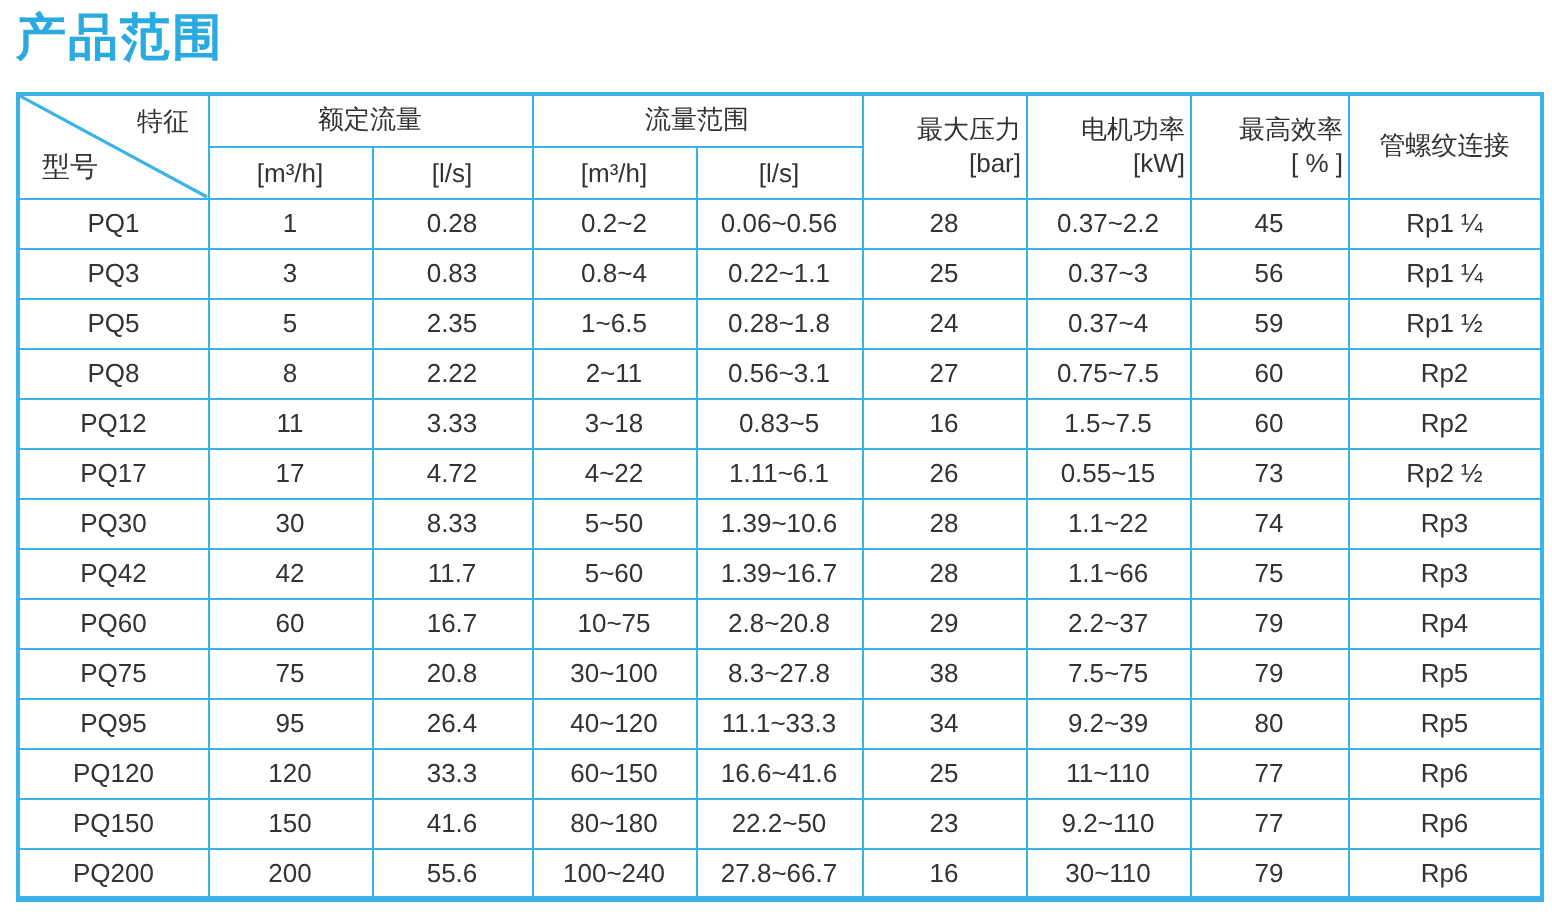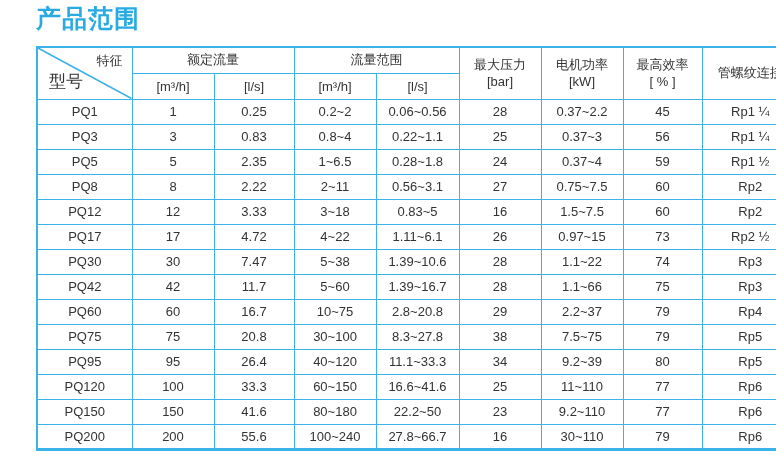--- a/index.html
+++ b/index.html
@@ -4,21 +4,21 @@
 <style>
   * { box-sizing: border-box; }
   html, body { margin: 0; padding: 0; background: #ffffff; }
   body {
     font-family: "Liberation Sans", "DejaVu Sans", sans-serif;
     color: #333333;
     width: 776px;
     height: 458px;
     overflow: hidden;
   }
-  .page { padding: 2px 6px 0 8px; margin-left: 28px; }
+  .page { padding: 2px 6px 0 8px; }
   .title {
     color: #29abe2;
     font-size: 25px;
     font-weight: bold;
     margin: 0 0 11px 0;
     letter-spacing: 1px;
   }
   table.spec-table {
     border-collapse: collapse;
     table-layout: fixed;
@@ -32,41 +32,41 @@
     vertical-align: middle;
     font-weight: normal;
     font-size: 13px;
     color: #333333;
     padding: 0 2px;
     height: 25px;
     overflow: hidden;
     white-space: nowrap;
   }
   .spec-table thead th { height: 26px; }
-  .hdr-2line .hl, .hdr-2line .hu { display: block; line-height: 17px; }
+  .hdr-2line .hl, .hdr-2line .hu { display: block; line-height: 17px; text-align: right; }
   
   th.corner {
     position: relative;
     padding: 0;
   }
   th.corner svg.diag {
     position: absolute;
     top: 0; left: 0;
     width: 100%; height: 100%;
     display: block;
   }
   .corner-top {
     position: absolute;
     top: 4px; right: 9px;
     font-size: 13px;
   }
   .corner-bottom {
     position: absolute;
     bottom: 6px; left: 11px;
-    font-size: 17px;
+    font-size: 14px;
   }
 </style>
 </head>
 <body>
 
 <div class="page">
   <h1 class="title">产品范围</h1>
 
   <table class="spec-table">
     <colgroup>
@@ -109,21 +109,21 @@
         <th>[m³/h]</th>
         <th>[l/s]</th>
         <th>[m³/h]</th>
         <th>[l/s]</th>
       </tr>
     </thead>
     <tbody id="rows">
         <tr>
           <td>PQ1</td>
           <td>1</td>
-          <td>0.25</td>
+          <td>0.28</td>
           <td>0.2~2</td>
           <td>0.06~0.56</td>
           <td>28</td>
           <td>0.37~2.2</td>
           <td>45</td>
           <td>Rp1 ¼</td>
         </tr>
         <tr>
           <td>PQ3</td>
           <td>3</td>
@@ -152,45 +152,45 @@
           <td>2.22</td>
           <td>2~11</td>
           <td>0.56~3.1</td>
           <td>27</td>
           <td>0.75~7.5</td>
           <td>60</td>
           <td>Rp2</td>
         </tr>
         <tr>
           <td>PQ12</td>
-          <td>12</td>
+          <td>11</td>
           <td>3.33</td>
           <td>3~18</td>
           <td>0.83~5</td>
           <td>16</td>
           <td>1.5~7.5</td>
           <td>60</td>
           <td>Rp2</td>
         </tr>
         <tr>
           <td>PQ17</td>
           <td>17</td>
           <td>4.72</td>
           <td>4~22</td>
           <td>1.11~6.1</td>
           <td>26</td>
-          <td>0.97~15</td>
+          <td>0.55~15</td>
           <td>73</td>
           <td>Rp2 ½</td>
         </tr>
         <tr>
           <td>PQ30</td>
           <td>30</td>
-          <td>7.47</td>
-          <td>5~38</td>
+          <td>8.33</td>
+          <td>5~50</td>
           <td>1.39~10.6</td>
           <td>28</td>
           <td>1.1~22</td>
           <td>74</td>
           <td>Rp3</td>
         </tr>
         <tr>
           <td>PQ42</td>
           <td>42</td>
           <td>11.7</td>
@@ -229,21 +229,21 @@
           <td>26.4</td>
           <td>40~120</td>
           <td>11.1~33.3</td>
           <td>34</td>
           <td>9.2~39</td>
           <td>80</td>
           <td>Rp5</td>
         </tr>
         <tr>
           <td>PQ120</td>
-          <td>100</td>
+          <td>120</td>
           <td>33.3</td>
           <td>60~150</td>
           <td>16.6~41.6</td>
           <td>25</td>
           <td>11~110</td>
           <td>77</td>
           <td>Rp6</td>
         </tr>
         <tr>
           <td>PQ150</td>

